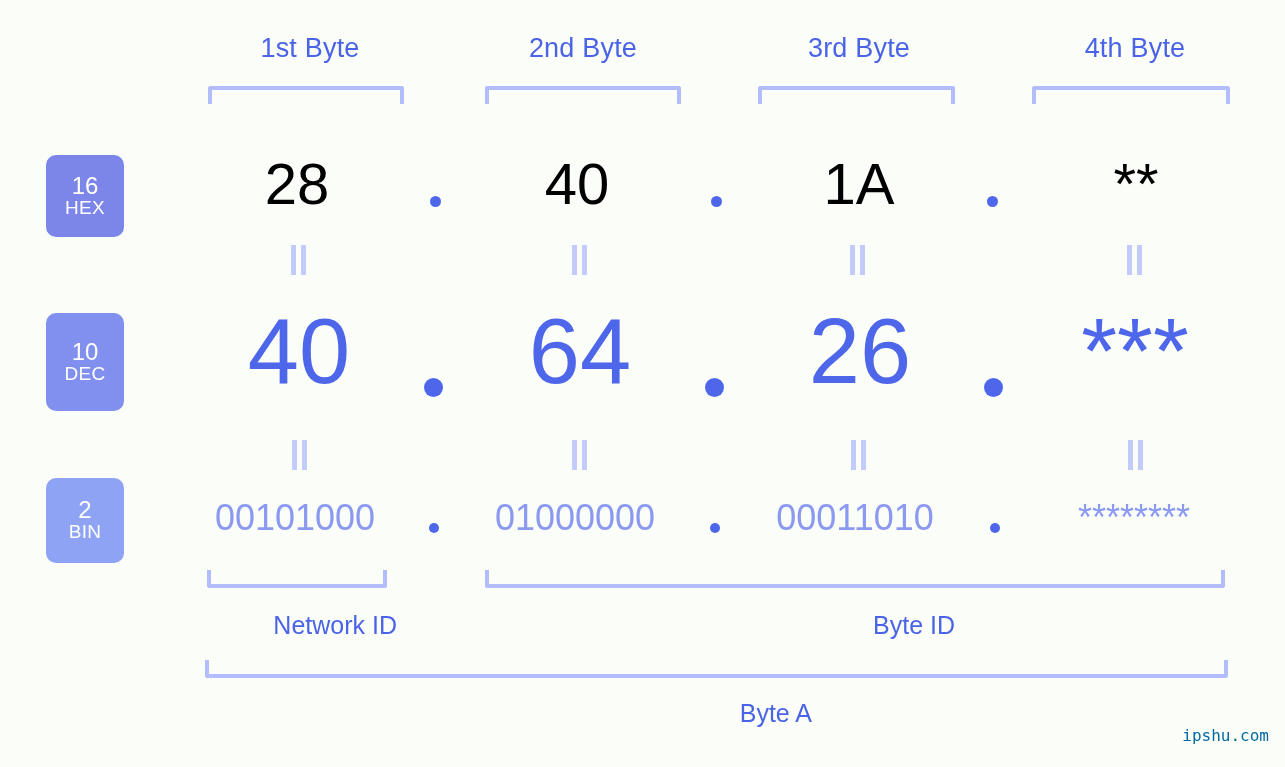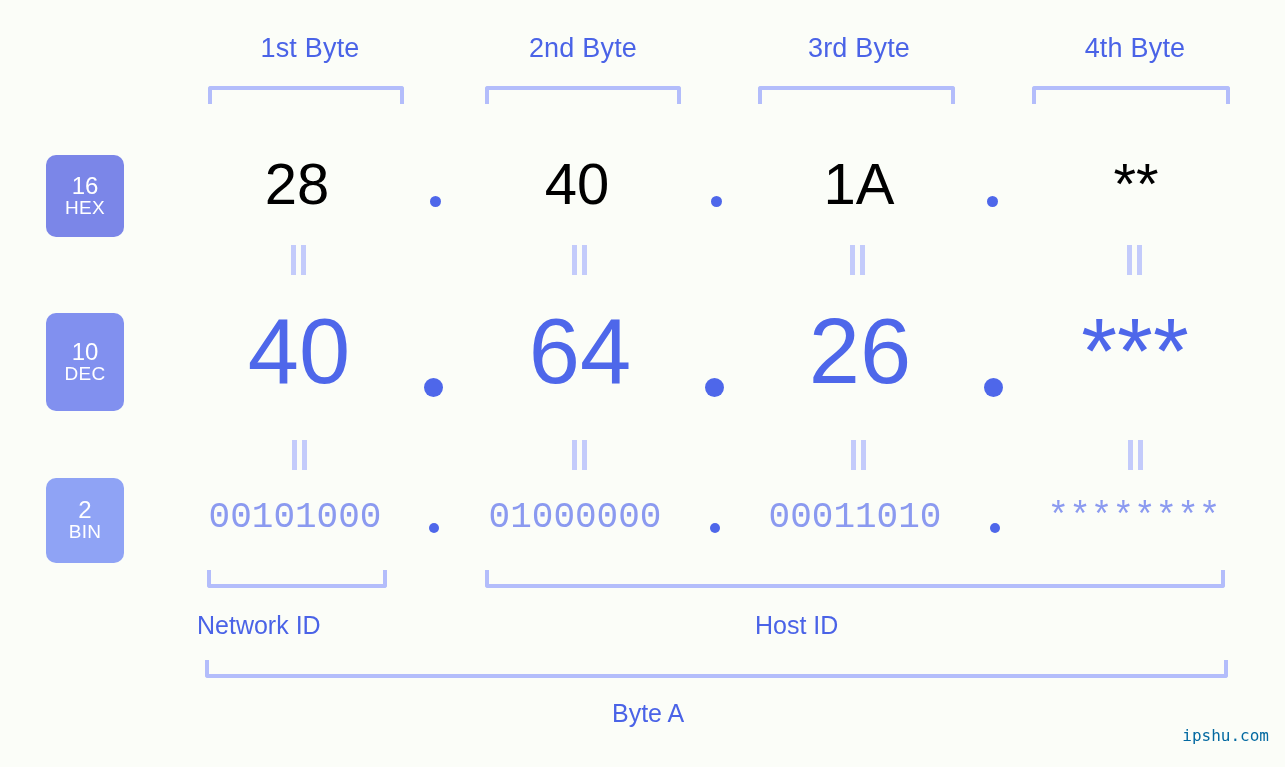--- a/index.html
+++ b/index.html
@@ -94,21 +94,21 @@
     font-size: 92px;
     color: #4e67ea;
     top: 305px;
     width: 230px;
   }
   .binval {
     font-size: 36px;
     color: #8b9af0;
     top: 500px;
     width: 230px;
-    font-family: Liberation Mono, monospace;
+    font-family: Liberation Sans, sans-serif;
     letter-spacing: 0px;
   }
 
   
   .dot {
     position: absolute;
     border-radius: 50%;
     background: #4e67ea;
   }
   .dot.hex { width: 11px; height: 11px; }
@@ -128,21 +128,21 @@
     height: 30px;
     background: #c3cbfb;
     display: block;
   }
   .eq i.a { left: 3px; }
   .eq i.b { left: 13px; }
 
   
   .section-label {
     position: absolute;
-    text-align: left;
+    text-align: right;
     font-size: 25px;
     color: #4a63e7;
     white-space: nowrap;
   }
 
   
   .watermark {
     position: absolute;
     right: 16px;
     bottom: 22px;
@@ -240,20 +240,20 @@
   <div class="val binval" style="left:1019px;">********</div>
 
   <div class="dot bin" style="left:429px; top:523px;"></div>
   <div class="dot bin" style="left:710px; top:523px;"></div>
   <div class="dot bin" style="left:990px; top:523px;"></div>
 
   <div class="bracket up" style="left: 207px; top: 570px; width: 180px; border-color: rgb(179, 189, 251);"></div>
   <div class="bracket up" style="left: 485px; top: 570px; width: 740px; border-color: rgb(179, 189, 251);"></div>
 
   <div class="section-label" style="left:197px; top:611px; width:200px;">Network ID</div>
-  <div class="section-label" style="left:755px; top:611px; width:200px;">Host ID</div>
+  <div class="section-label" style="left:755px; top:611px; width:200px;">Byte ID</div>
 
   <div class="bracket up" style="left: 205px; top: 660px; width: 1023px; border-color: rgb(179, 189, 251);"></div>
   <div class="section-label" style="left:612px; top:699px; width:200px;">Byte A</div>
 
   <div class="watermark">ipshu.com</div>
 
 </div>
 
 </body></html>

